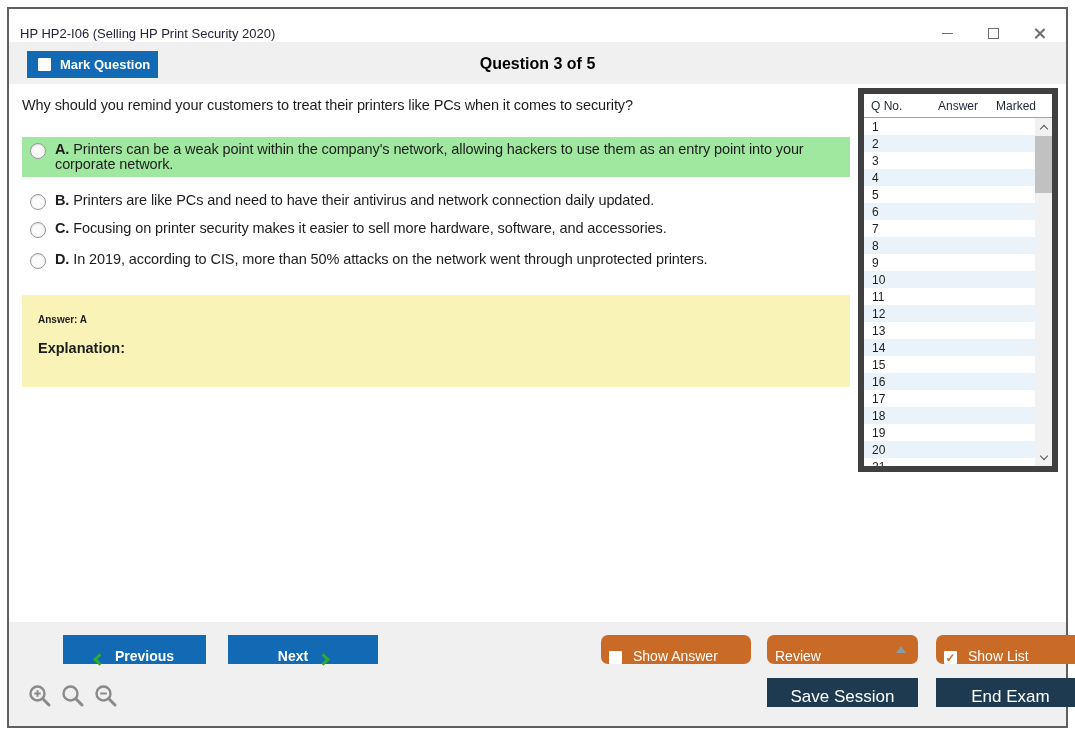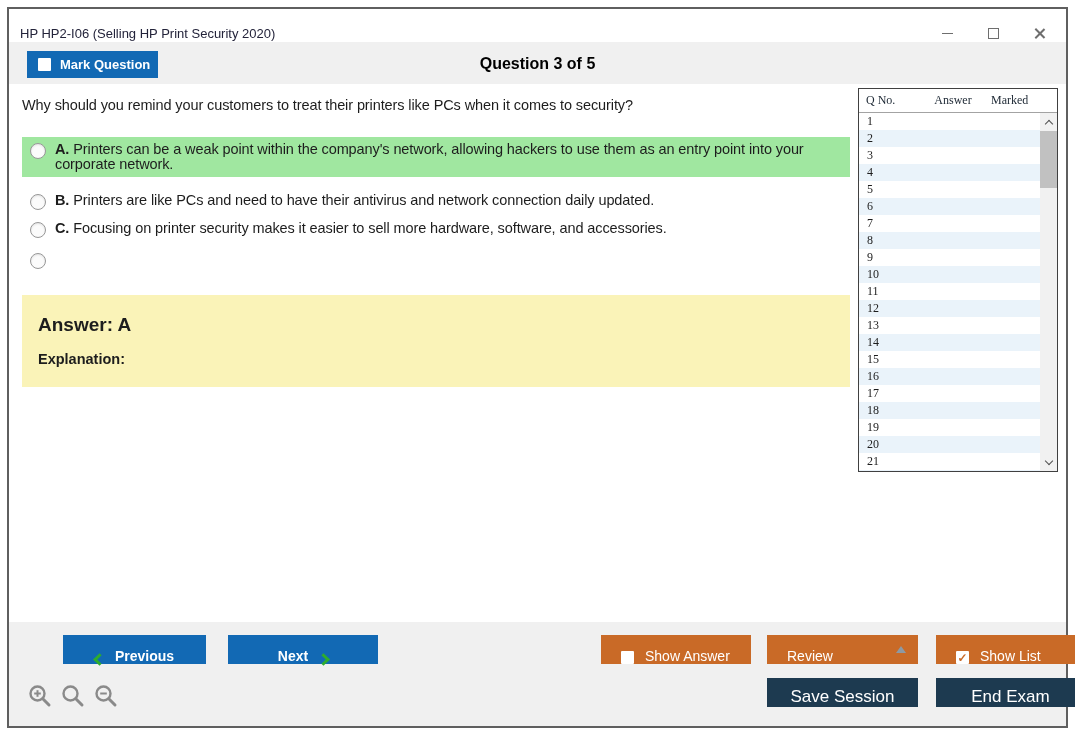--- a/index.html
+++ b/index.html
@@ -33,25 +33,25 @@
 
   .option { position:absolute; left:13px; width:828px; display:flex; gap:9px; align-items:flex-start; padding:3px 8px; font-size:14.5px; letter-spacing:-0.1px; color:#1d1d1d; line-height:15px; cursor:pointer; }
   .option.highlighted { background:#a0e7a0; padding:5px 8px; }
   .radio { width:16px; height:16px; border:1px solid #979797; border-radius:50%; background:#fbfbfb; box-shadow:inset 0 1px 2px rgba(0,0,0,0.10); flex:none; margin-top:1px; }
   .opt-a { top:53px; }
   .opt-b { top:106px; }
   .opt-c { top:134px; }
   .opt-d { top:165px; }
 
   .answer-box { position:absolute; left:13px; top:211px; width:828px; height:92px; background:#faf3b8; padding:19px 16px; }
-  .answer-line { font-size:19px; font-weight:bold; color:#1d1d1d; margin-bottom:15px; }
+  .answer-line { font-size:10px; font-weight:bold; color:#1d1d1d; margin-bottom:15px; }
   .explanation-line { font-size:14.5px; font-weight:bold; color:#1d1d1d; }
 
   
-  .sidebar { position:absolute; left:849px; top:4px; width:200px; height:384px; border:1px solid #404040; background:#fff;font-family:Liberation Serif, serif; }
+  .sidebar { position:absolute; left:849px; top:4px; width:200px; height:384px; border:6px solid #404040; background:#fff; }
   .sidebar-header { height:24px; display:flex; align-items:center; font-size:12px; color:#1c2733; border-bottom:1px solid #a3a3a3; background:#fff; }
   .col-qno { flex:0 0 56px; padding-left:7px; }
   .col-answer { flex:0 0 76px;text-align:center; }
   .col-marked { flex:1; }
   .sidebar-body { position:absolute; top:24px; bottom:0; left:0; right:17px; overflow:hidden; }
   .qrow { height:17px; font-size:12px; color:#1d1d1d; padding-left:8px; display:flex; align-items:center; cursor:pointer; }
   .qrow.alt { background:#eaf3fa; }
   .scrollbar { position:absolute; top:24px; right:0; bottom:0; width:17px; background:#f1f1f1; }
   .scroll-btn { position:absolute; left:0; width:17px; height:17px; display:flex; align-items:center; justify-content:center; cursor:pointer; }
   .scroll-btn.up { top:0; }
@@ -63,21 +63,21 @@
 
   
   .bottombar { position:absolute; left:0; right:0; top:613px; bottom:0; background:#f0f0f0; }
   .btn { position:absolute; display:flex; align-items:flex-end; cursor:pointer;margin-left:36px; }
   .btn-blue { background:#1269b4; color:#fff; font-weight:bold; font-size:14px; justify-content:center; gap:11px; }
   .btn-prev { left:18px; top:13px; width:143px; height:29px; }
   .btn-next { left:183px; top:13px; width:150px; height:29px; }
   .nav-chev { width:9px; height:9px; border-right:3px solid #2eac2e; border-bottom:3px solid #2eac2e; display:block; flex:none; }
   .nav-chev.left { transform:rotate(135deg); }
   .nav-chev.right { transform:rotate(-45deg); }
-  .btn-orange { background:#c96a27; color:#fff; font-size:14px; gap:11px; padding-left:20px; }
+  .btn-orange { background:#c96a27; color:#fff; font-size:14px; gap:11px; padding-left:8px;border-radius:7px; }
   .btn-show-answer { left:556px; top:13px; width:150px; height:29px; }
   .btn-review { left:722px; top:13px; width:151px; height:29px; }
   .btn-show-list { left:891px; top:13px; width:149px; height:29px; }
   .tri-up { position:absolute; right:12px; top:11px; width:0; height:0; border-left:5px solid transparent; border-right:5px solid transparent; border-bottom:7px solid #8d99a4; }
   .btn-navy { background:#1d3a50; color:#fff; font-size:17px; justify-content:center; }
   .btn-save { left:722px; top:56px; width:151px; height:29px; }
   .btn-end { left:891px; top:56px; width:149px; height:29px; }
   .zoom-tools { position:absolute; left:18px; top:61px; display:flex; gap:7px; }
   .zoom-tool { width:26px; height:26px; cursor:pointer; }
 </style>
@@ -120,20 +120,21 @@
       <div class="option opt-b">
         <span class="radio"></span>
         <div><b>B.</b> <span>Printers are like PCs and need to have their antivirus and network connection daily updated.</span></div>
       </div>
       <div class="option opt-c">
         <span class="radio"></span>
         <div><b>C.</b> <span>Focusing on printer security makes it easier to sell more hardware, software, and accessories.</span></div>
       </div>
       <div class="option opt-d">
         <span class="radio"></span>
+        <div><b>D.</b> <span>In 2019, according to CIS, more than 50% attacks on the network went through unprotected printers.</span></div>
       </div>
 
       <div class="answer-box">
         <div class="answer-line">Answer: A</div>
         <div class="explanation-line">Explanation:</div>
       </div>
 
       <div class="sidebar">
         <div class="sidebar-header">
           <span class="col-qno">Q No.</span>

